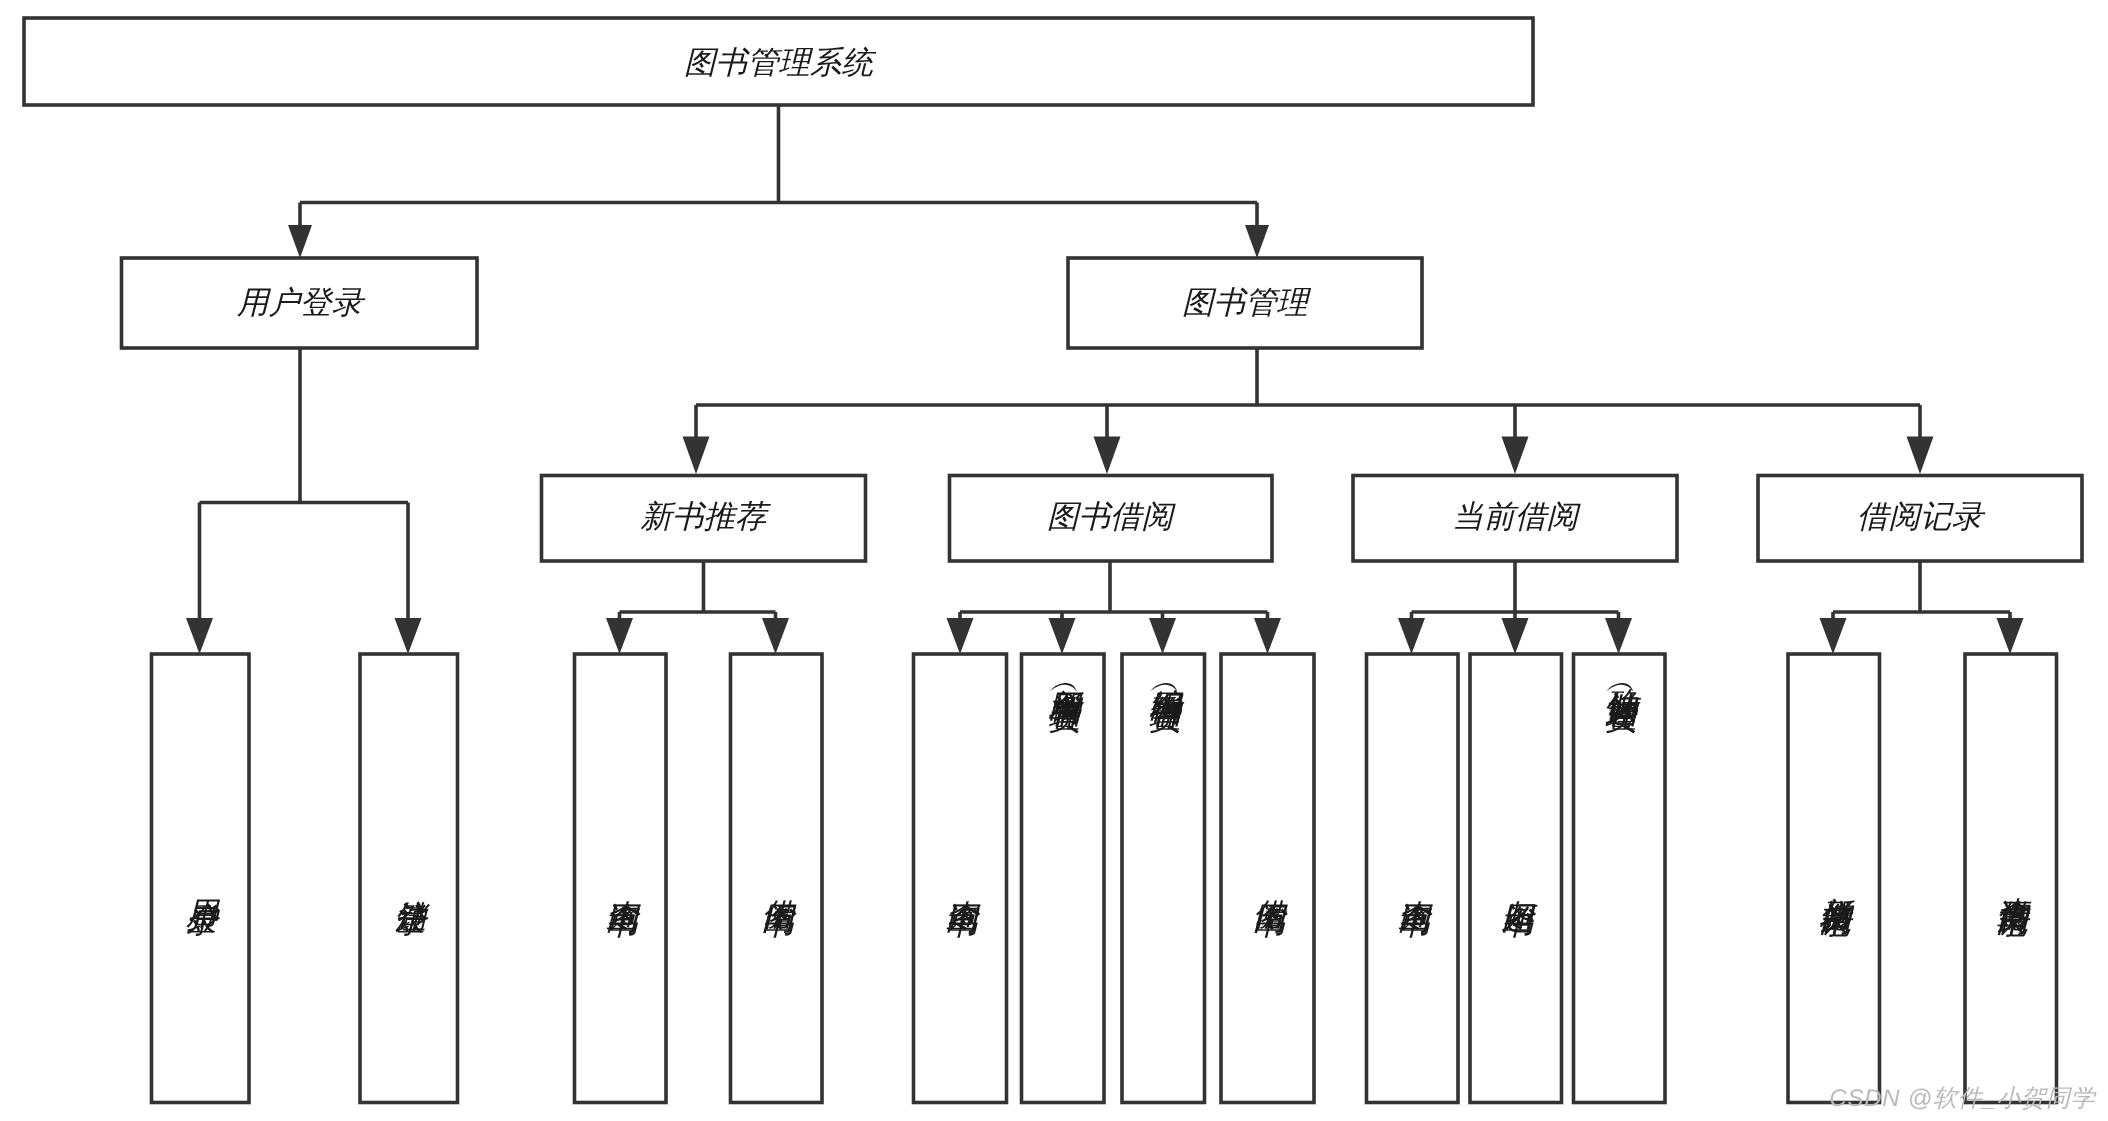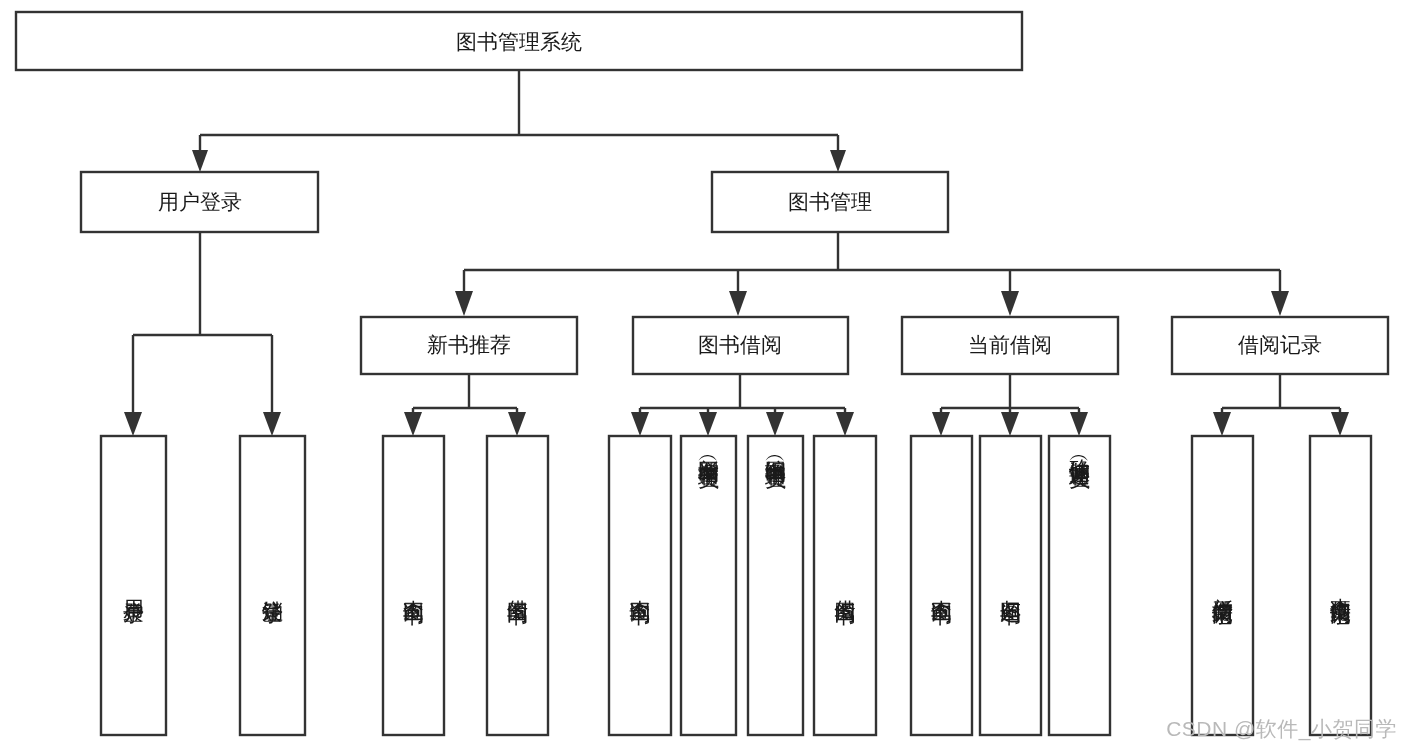--- a/index.html
+++ b/index.html
@@ -11,20 +11,21 @@
     width: 1405px;
     height: 747px;
     font-family: "Liberation Sans", "DejaVu Sans", sans-serif;
     overflow: hidden;
   }
   #diagram-root {
     position: relative;
     width: 1405px;
     height: 747px;
     background: #ffffff;
+    font-style: italic;
   }
   svg.diagram-canvas {
     position: absolute;
     left: 0;
     top: 0;
     width: 1405px;
     height: 747px;
   }
   .node-box {
     fill: #ffffff;
@@ -64,21 +65,21 @@
     display: flex;
     justify-content: center;
   }
   .vlabel-wrap.align-middle { align-items: center; }
   .vlabel-wrap.align-top { align-items: flex-start; }
   .watermark {
     position: absolute;
     right: 8px;
     bottom: 4px;
     font-family: "Liberation Sans", "DejaVu Sans", sans-serif;
-    font-size: 21px;
+    font-size: 16px;
     color: #b9b9b9;
     letter-spacing: 0.5px;
     white-space: nowrap;
     margin-left: 16px;
   }
 </style>
 </head>
 <body>
 
 <div id="diagram-root">

